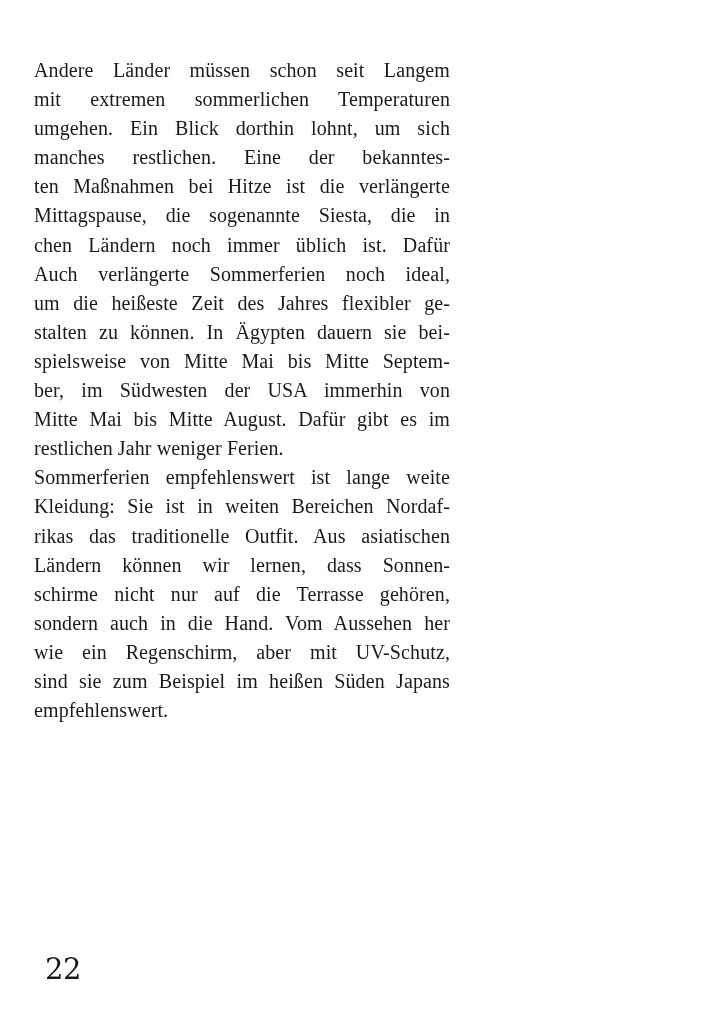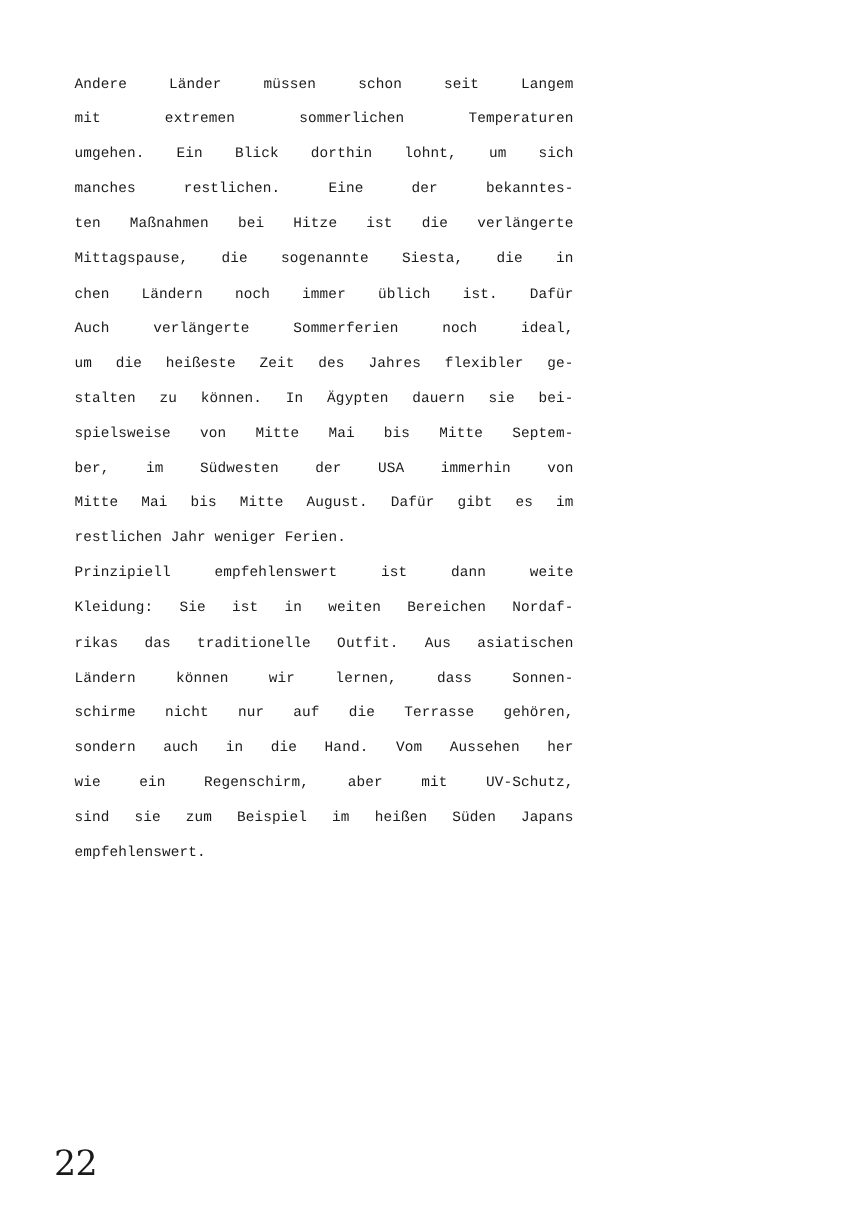--- a/index.html
+++ b/index.html
@@ -9,25 +9,25 @@
   }
   body {
     width: 721px;
     height: 1020px;
     position: relative;
     overflow: hidden;
     color: #1a1a1a;
   }
   .text-block {
     position: absolute;
-    left: 62px;
+    left: 34px;
     top: 56px;
     width: 416px;
-    font-family: Liberation Mono, monospace;
-    font-size: 12px;
+    font-family: Liberation Serif, serif;
+    font-size: 20px;
     line-height: 29.1px;
     letter-spacing: 0.1px;
   }
   .line {
     display: block;
     white-space: nowrap;
     text-align: justify;
     text-align-last: justify;
     height: 29.1px;
   }
@@ -60,21 +60,21 @@
   <p style="margin:0">
     <span class="line">Auch verlängerte Sommerferien noch ideal,</span>
     <span class="line">um die heißeste Zeit des Jahres flexibler ge-</span>
     <span class="line">stalten zu können. In Ägypten dauern sie bei-</span>
     <span class="line">spielsweise von Mitte Mai bis Mitte Septem-</span>
     <span class="line">ber, im Südwesten der USA immerhin von</span>
     <span class="line">Mitte Mai bis Mitte August. Dafür gibt es im</span>
     <span class="line last">restlichen Jahr weniger Ferien.</span>
   </p>
   <p style="margin:0">
-    <span class="line">Prinzipiell empfehlenswert ist dann weite</span>
+    <span class="line">Sommerferien empfehlenswert ist lange weite</span>
     <span class="line">Kleidung: Sie ist in weiten Bereichen Nordaf-</span>
     <span class="line">rikas das traditionelle Outfit. Aus asiatischen</span>
     <span class="line">Ländern können wir lernen, dass Sonnen-</span>
     <span class="line">schirme nicht nur auf die Terrasse gehören,</span>
     <span class="line">sondern auch in die Hand. Vom Aussehen her</span>
     <span class="line">wie ein Regenschirm, aber mit UV-Schutz,</span>
     <span class="line">sind sie zum Beispiel im heißen Süden Japans</span>
     <span class="line last">empfehlenswert.</span>
   </p>
 </div>

